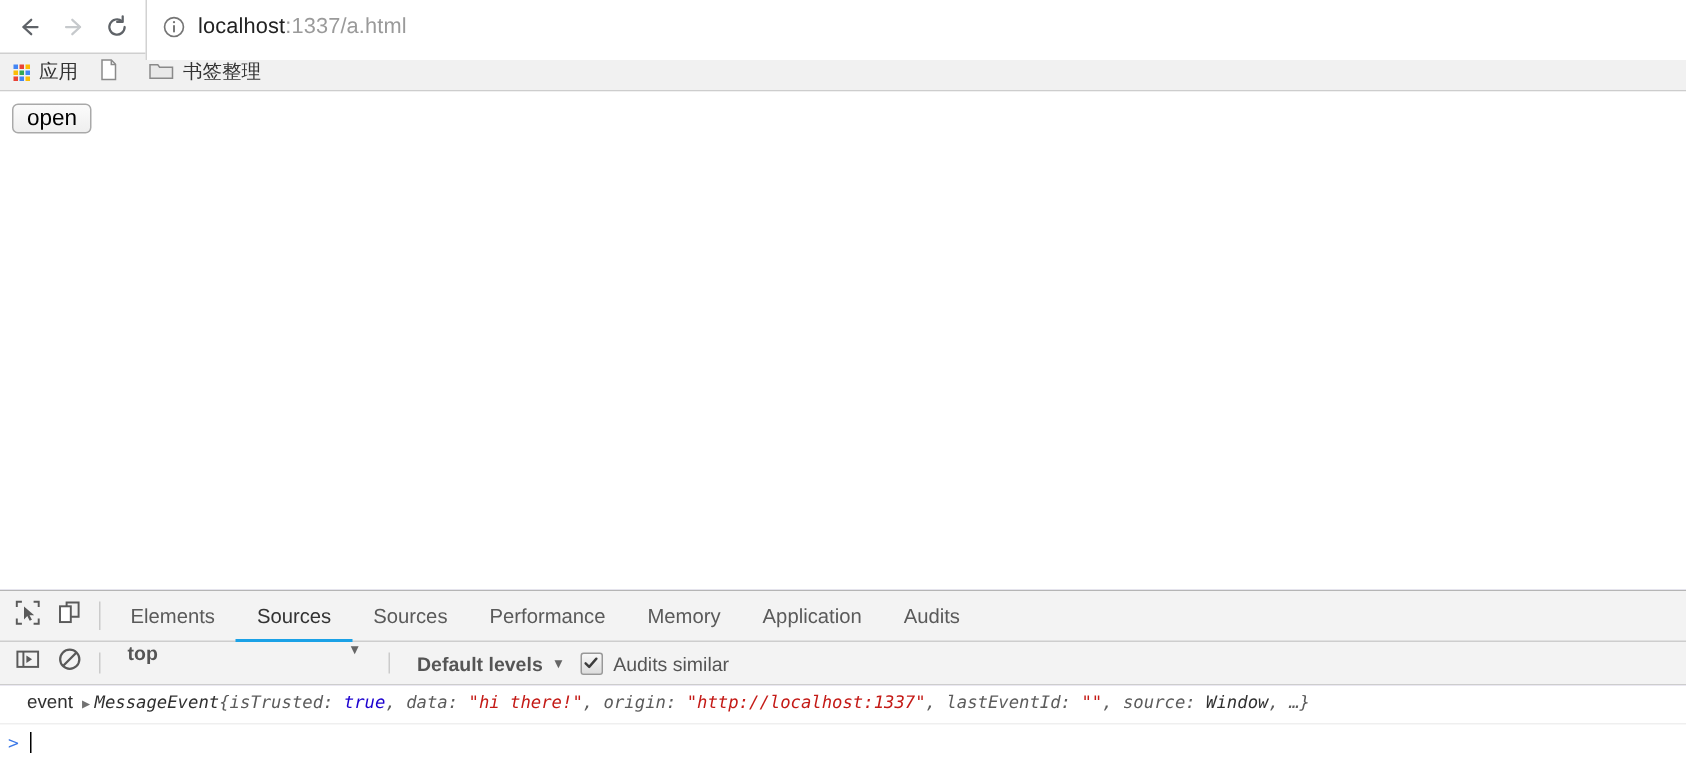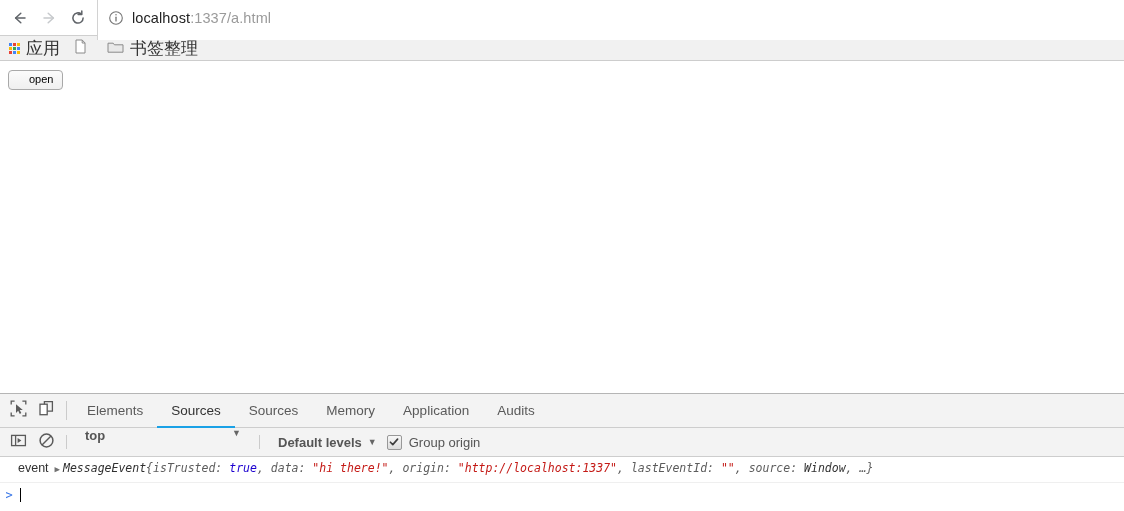--- a/index.html
+++ b/index.html
@@ -75,47 +75,47 @@
   .bm-item {
     display: flex;
     align-items: center;
     height: 20px;
     padding: 0 6px 0 0;
     margin-right: 8px;
     font-size: 12px;
     color: #333333;
     white-space: nowrap;
   }
-  .bm-item .bm-label { margin-left: 6px; font-size: 17px; }
+  .bm-item .bm-label { margin-left: 6px; font-size: 13px; }
   .apps-grid {
     width: 11px;
     height: 11px;
     display: grid;
     grid-template-columns: repeat(3, 3px);
     grid-template-rows: repeat(3, 3px);
     gap: 1px;
   }
   .apps-grid i { display: block; width: 3px; height: 3px; }
 
   
   .page-content {
     height: 332px;
     background: #ffffff;
     box-sizing: border-box;
     padding: 8px;
     position: relative;
   }
   .open-btn {
     font-family: "Liberation Sans", sans-serif;
-    font-size: 11px;
+    font-size: 15px;
     color: #000000;
     background: linear-gradient(#fbfbfb, #efefef);
     border: 1px solid #a9a9a9;
     border-radius: 4px;
-    padding: 2px 9px 3px 20px;
+    padding: 2px 9px 3px 9px;
     line-height: 13px;
     cursor: default;
   }
 
   
   .devtools {
     background: #c4b5fd;
     border-top: 1px solid #b5b5b5;
     height: 118px;
     box-sizing: border-box;
@@ -398,20 +398,21 @@
           <rect x="2" y="4.2" width="7.2" height="10.5" fill="#ffffff" stroke="#5a5a5a" stroke-width="1.3"></rect>
           <path d="M6.4 4.2 L6.4 1.6 L14.4 1.6 L14.4 11.2 L9.2 11.2" fill="none" stroke="#5a5a5a" stroke-width="1.3"></path>
         </svg>
       </span>
     </div>
     <div class="dt-sep"></div>
 
     <div class="dt-tab">Elements</div>
     <div class="dt-tab active">Sources</div>
     <div class="dt-tab">Sources</div>
+    <div class="dt-tab">Performance</div>
     <div class="dt-tab">Memory</div>
     <div class="dt-tab">Application</div>
     <div class="dt-tab">Audits</div>
   </div>
 
   <div class="dt-filterbar">
     <div class="dt-icon-btn">
       <span>
         <svg width="17" height="17" viewBox="0 0 17 17">
           <rect x="1.6" y="3.4" width="13.8" height="10.2" fill="none" stroke="#5a5a5a" stroke-width="1.3"></rect>
@@ -441,21 +442,21 @@
       <span>Default levels</span>
       <span class="caret">▼</span>
     </div>
 
     <div class="group-similar">
       <span class="cb">
         <svg width="10" height="10" viewBox="0 0 10 10">
           <path d="M1.4 5.2 L3.8 7.6 L8.6 2.1" fill="none" stroke="#3c3c3c" stroke-width="1.6" stroke-linecap="round" stroke-linejoin="round"></path>
         </svg>
       </span>
-      <span>Group origin</span>
+      <span>Audits similar</span>
     </div>
   </div>
 
   <div class="console-body">
 
     <div class="console-row">
       <div class="console-gutter"></div>
       <div class="msg-text"><span class="msg-label">event</span><span class="disclosure">▶</span><span class="obj-name">MessageEvent</span><span class="obj-brace">{</span><span class="obj-key">isTrusted:</span>&nbsp;<span class="val-bool">true</span><span class="obj-brace">, </span><span class="obj-key">data:</span>&nbsp;<span class="val-str">"hi there!"</span><span class="obj-brace">, </span><span class="obj-key">origin:</span>&nbsp;<span class="val-str">"http://localhost:1337"</span><span class="obj-brace">, </span><span class="obj-key">lastEventId:</span>&nbsp;<span class="val-str">""</span><span class="obj-brace">, </span><span class="obj-key">source:</span>&nbsp;<span class="val-win">Window</span><span class="obj-brace">, </span><span class="obj-brace">…</span><span class="obj-brace">}</span></div>
     </div>
 

